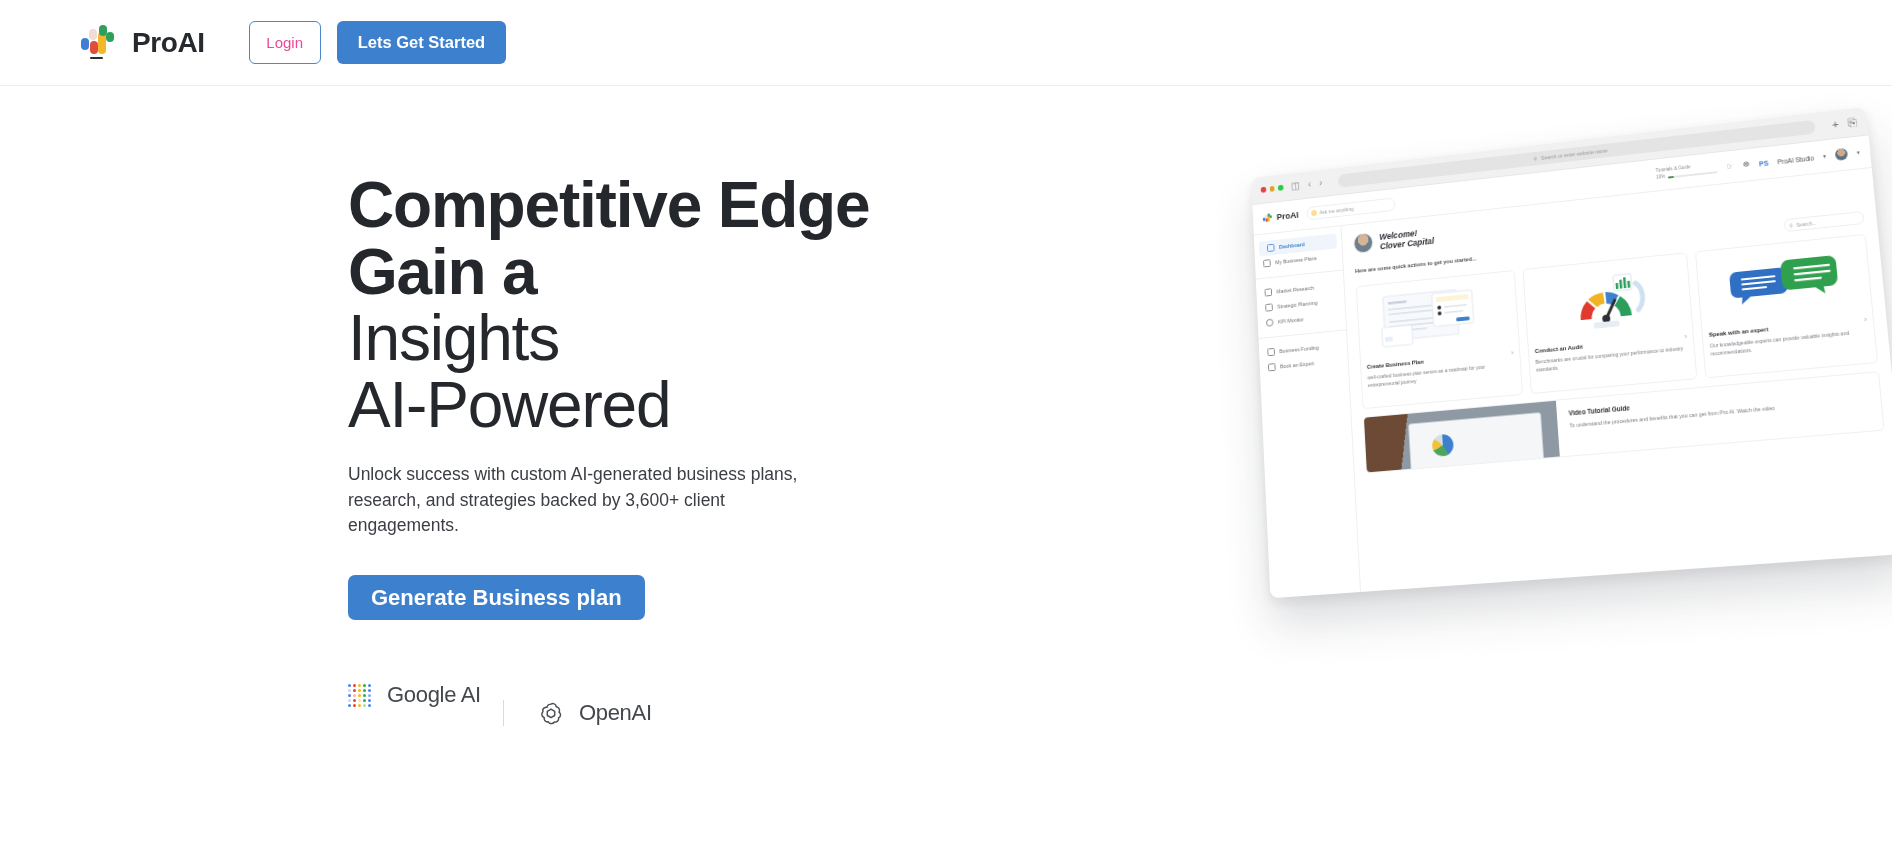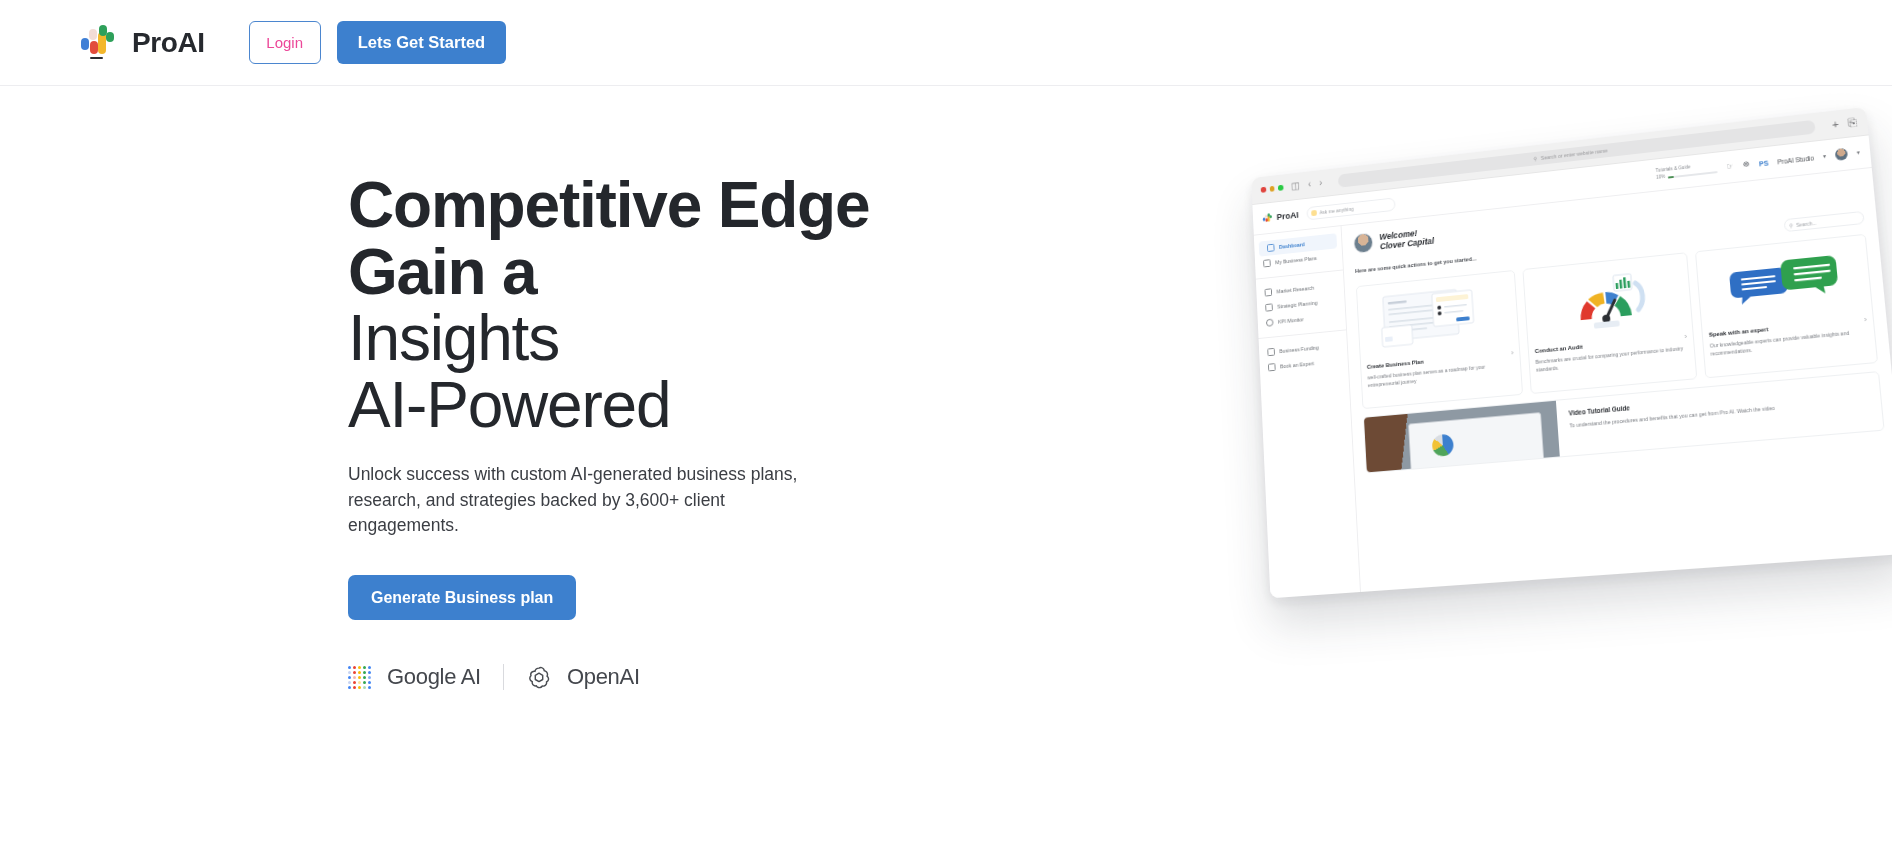--- a/index.html
+++ b/index.html
@@ -66,33 +66,33 @@
     color:#24272c; font-weight:400;
   }
   h1.headline .strong{ font-weight:bold; display:block; }
   h1.headline .light{ font-weight:400; display:block; }
   .sub{
     margin-top:24px; font-size:17.5px; line-height:1.45; color:#3b3e44;
     max-width:470px;
   }
   .btn-generate{
     margin-top:37px; height:45px; padding:0 23px; border-radius:7px;
-    background:#3d80ce; color:#fff; font-size:16px; font-weight:bold;
+    background:#3d80ce; color:#fff; font-size:22px; font-weight:bold;
     display:inline-flex; align-items:center; justify-content:center;
     border:none; cursor:pointer;
   }
   .partners{
     margin-top:44px; display:flex; align-items:center; gap:0;
   }
   .partner{
     display:flex; align-items:center; gap:16px;
     font-size:22px; color:#44474d; letter-spacing:-0.3px;
   }
   .partner.google{ padding-right:22px; }
-  .partner.openai{ padding-left:23px; border-left:1px solid #d9dade; }
+  .partner.openai{ padding-left:35px; border-left:1px solid #d9dade;margin-top:36px; }
   .gdots{ display:grid; grid-template-columns:repeat(5,3px); grid-auto-rows:3px; gap:2px; width:23px; }
   .gdots i{ display:block; width:3px; height:3px; border-radius:50%; }
   .oai-mark{ width:24px; height:24px; flex:none; }
 
   
   .shot-wrap{
     position:absolute; left:1245px; top:55px;
     width:660px; height:470px;
     perspective:1500px;
   }

